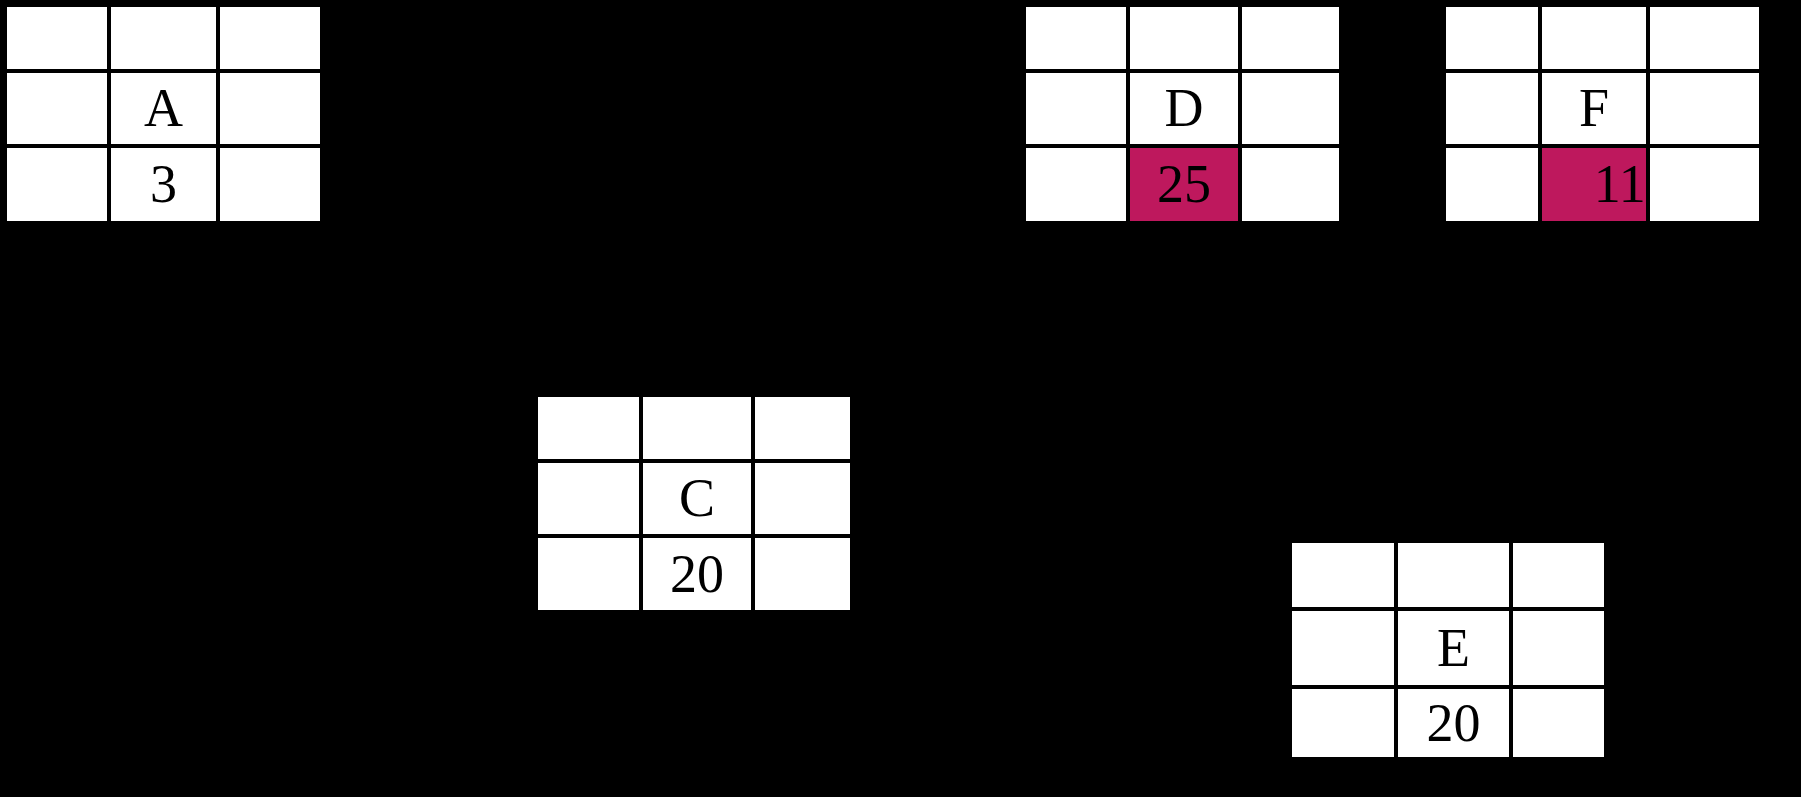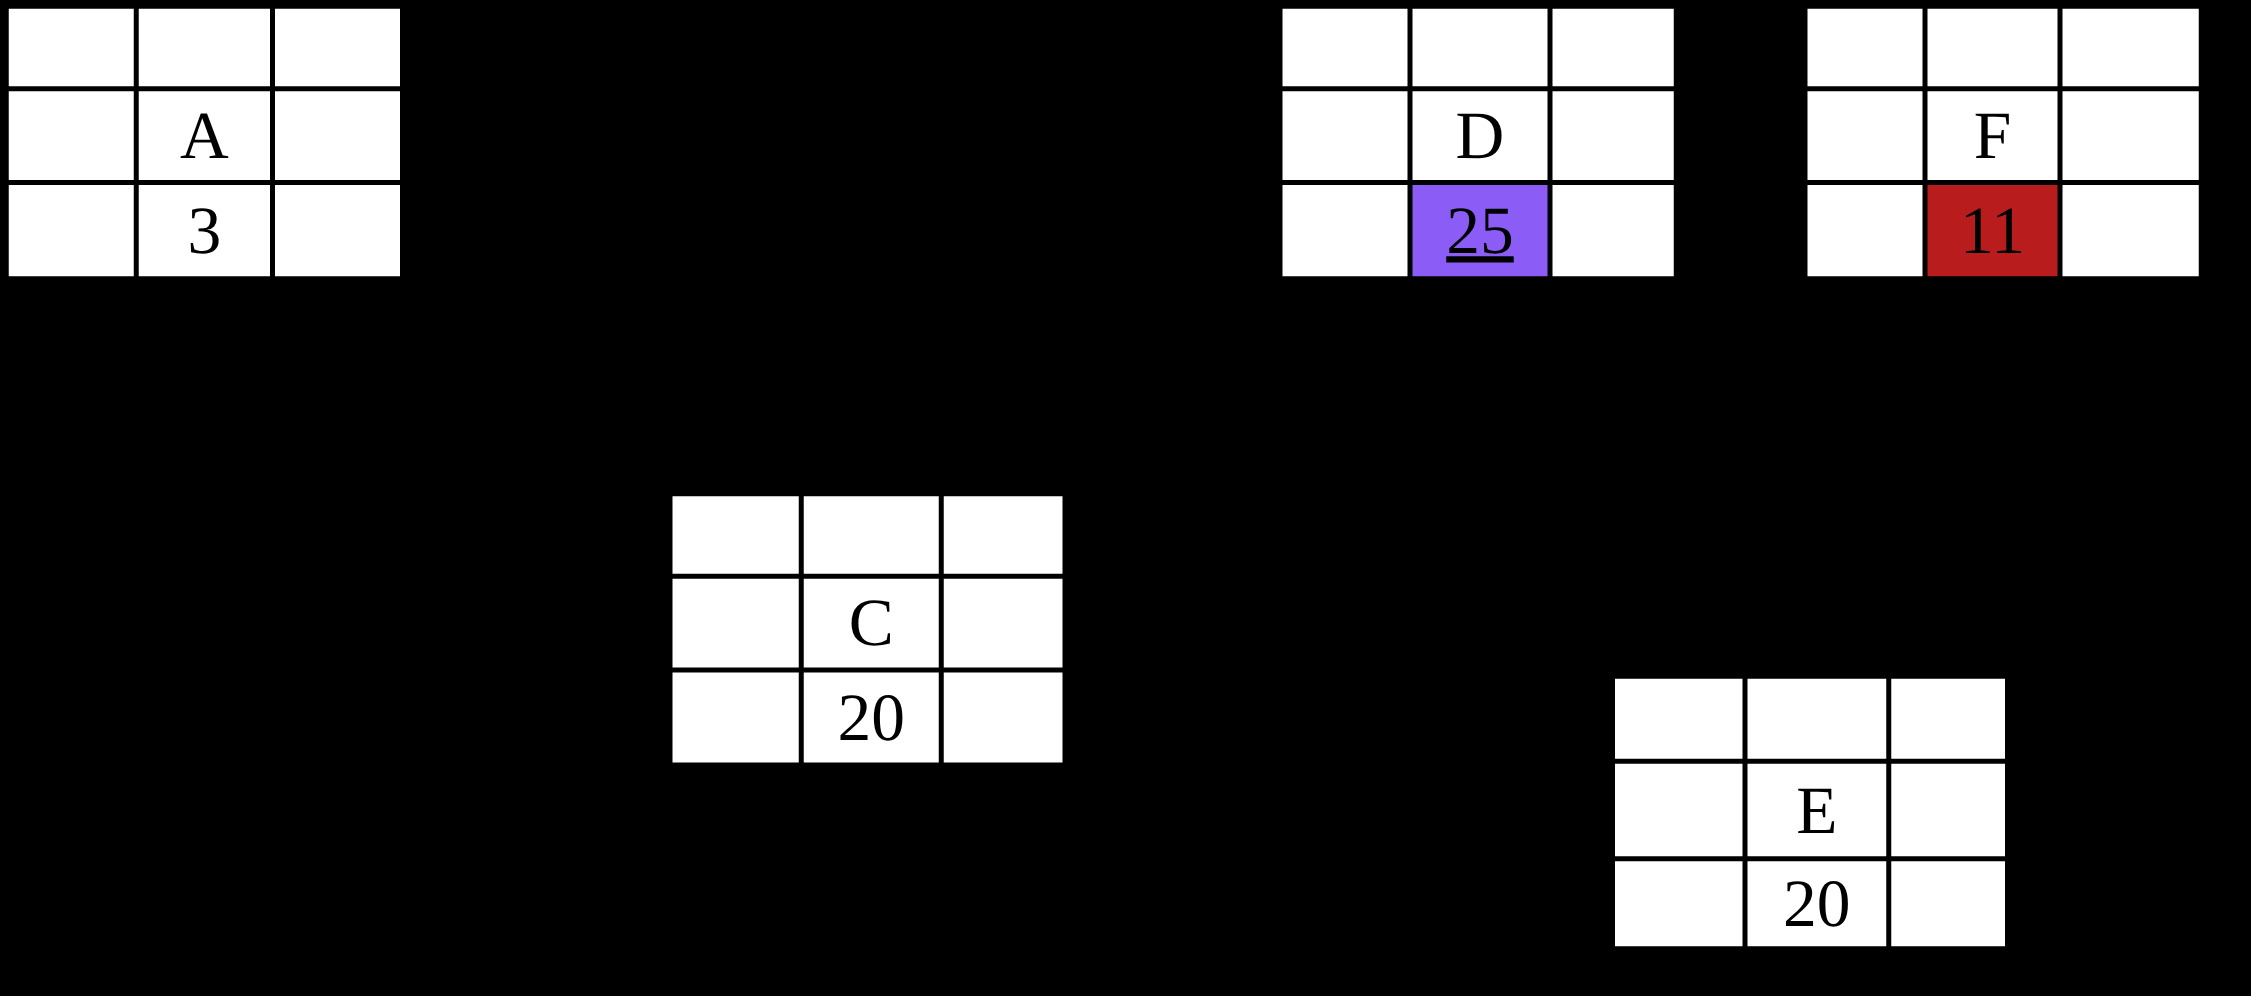--- a/index.html
+++ b/index.html
@@ -73,36 +73,36 @@
     <div class="grid-table" style="left: 1024px; top: 5px; width: 313px; height: 214px; background: rgb(0, 0, 0); grid-template-columns: 100.333px 107.333px 97.3333px; grid-template-rows: 62.3333px 70.3333px 73.3333px; gap: 4px; border: 2px solid rgb(0, 0, 0);">
       <div class="cell" style="background: rgb(255, 255, 255);"></div>
       <div class="cell" style="background: rgb(255, 255, 255);"></div>
       <div class="cell" style="background: rgb(255, 255, 255);"></div>
       <div class="cell" style="background: rgb(255, 255, 255);"></div>
       <div class="cell label" style="background: rgb(255, 255, 255);">
         <span class="cell-text">D</span>
       </div>
       <div class="cell" style="background: rgb(255, 255, 255);"></div>
       <div class="cell" style="background: rgb(255, 255, 255);"></div>
-      <div class="cell value" style="background: #8b5cf6; text-decoration: underline;">
+      <div class="cell value" style="background: #be185d;">
         <span class="cell-text">25</span>
       </div>
       <div class="cell" style="background: rgb(255, 255, 255);"></div>
     </div>
     <div class="grid-table" style="left: 1444px; top: 5px; width: 313px; height: 214px; background: rgb(0, 0, 0); grid-template-columns: 92.3333px 103.333px 109.333px; grid-template-rows: 62.3333px 70.3333px 73.3333px; gap: 4px; border: 2px solid rgb(0, 0, 0);">
       <div class="cell" style="background: rgb(255, 255, 255);"></div>
       <div class="cell" style="background: rgb(255, 255, 255);"></div>
       <div class="cell" style="background: rgb(255, 255, 255);"></div>
       <div class="cell" style="background: rgb(255, 255, 255);"></div>
       <div class="cell label" style="background: rgb(255, 255, 255);">
         <span class="cell-text">F</span>
       </div>
       <div class="cell" style="background: rgb(255, 255, 255);"></div>
       <div class="cell" style="background: rgb(255, 255, 255);"></div>
-      <div class="cell value" style="background: #b91c1c;">
+      <div class="cell value" style="background: #be185d; justify-content: flex-end;">
         <span class="cell-text">11</span>
       </div>
       <div class="cell" style="background: rgb(255, 255, 255);"></div>
     </div>
     <div class="grid-table" style="left: 536px; top: 395px; width: 312px; height: 213px; background: rgb(0, 0, 0); grid-template-columns: 101.333px 107.333px 95.3333px; grid-template-rows: 62.3333px 70.3333px 72.3333px; gap: 4px; border: 2px solid rgb(0, 0, 0);">
       <div class="cell" style="background: rgb(255, 255, 255);"></div>
       <div class="cell" style="background: rgb(255, 255, 255);"></div>
       <div class="cell" style="background: rgb(255, 255, 255);"></div>
       <div class="cell" style="background: rgb(255, 255, 255);"></div>
       <div class="cell label" style="background: rgb(255, 255, 255);">

